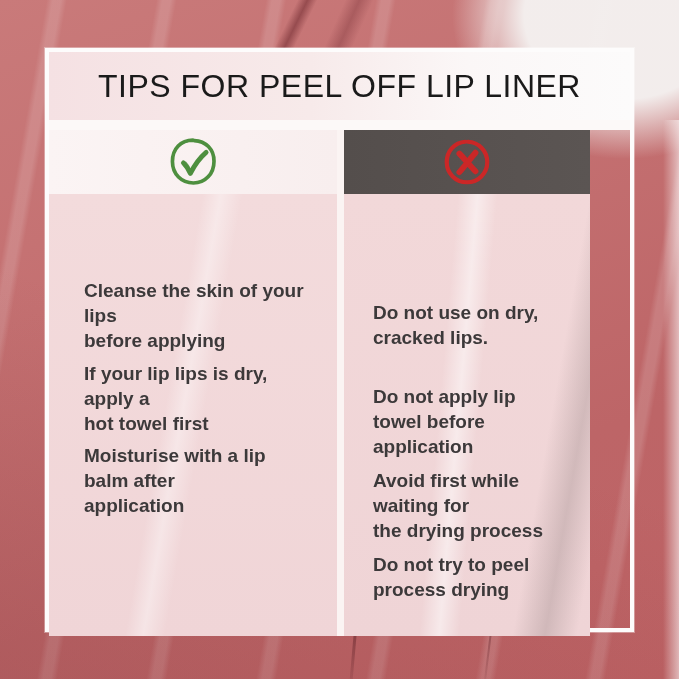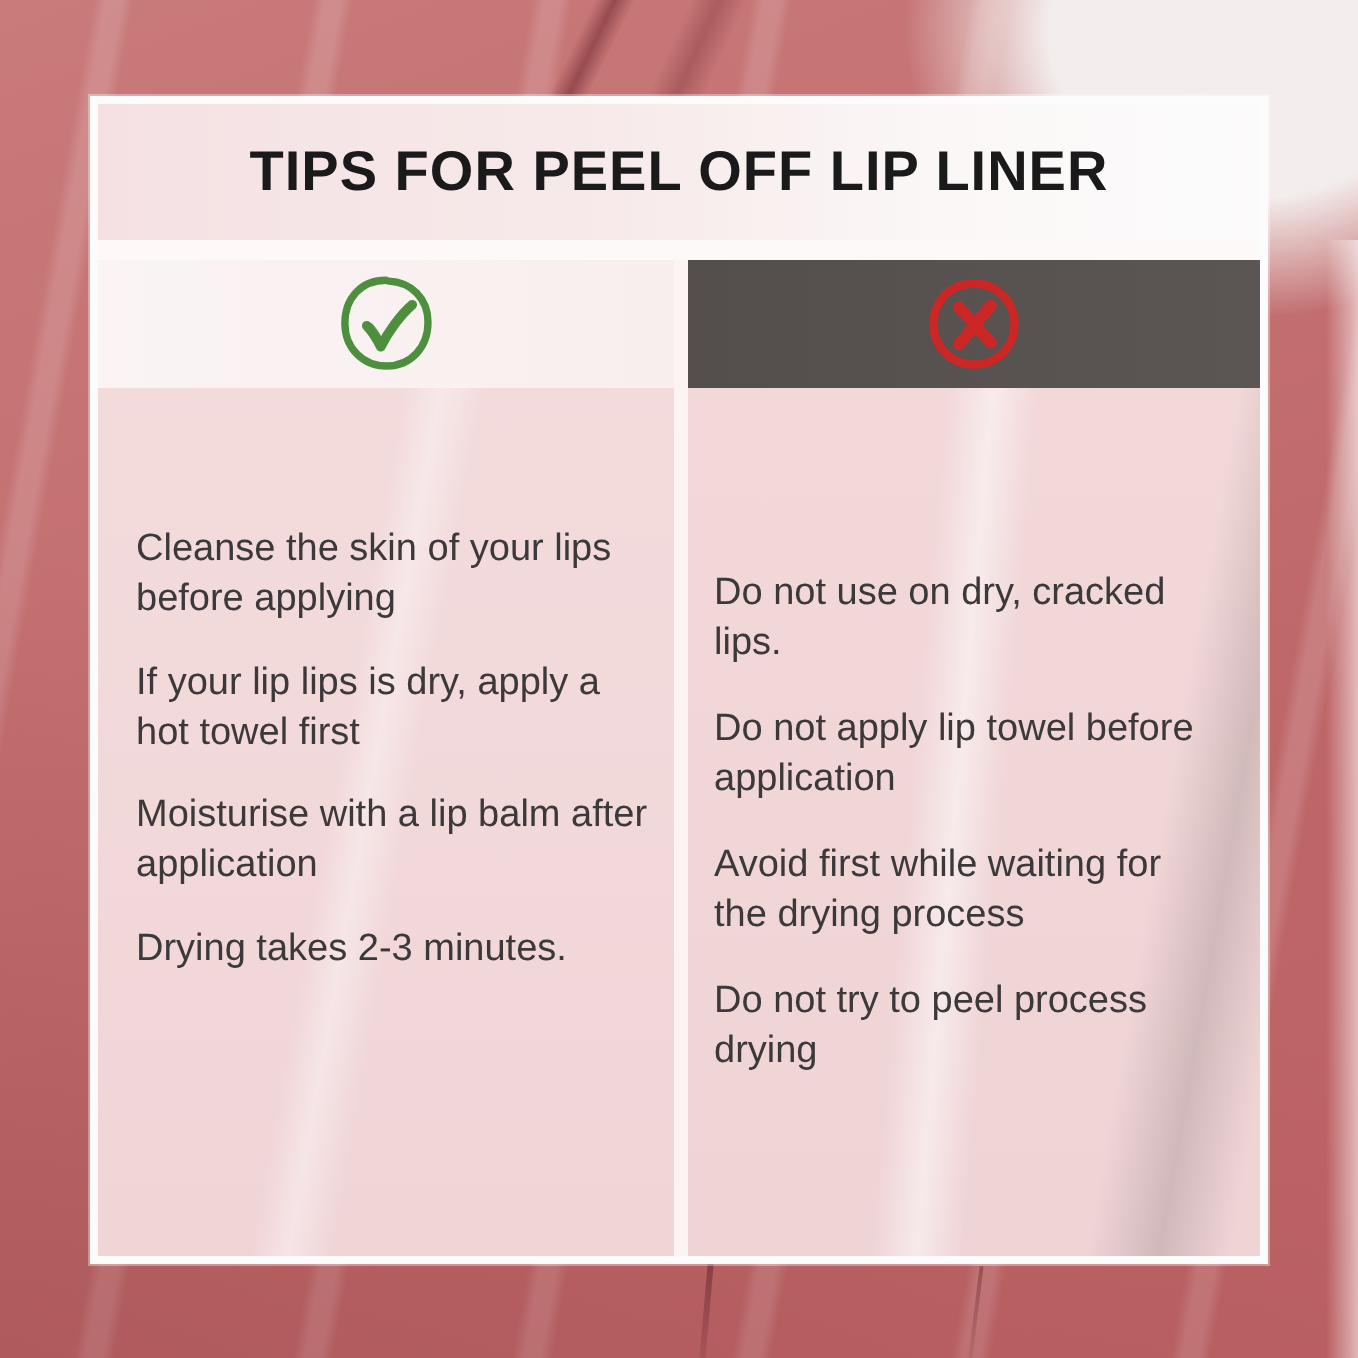--- a/index.html
+++ b/index.html
@@ -33,46 +33,46 @@
     position:absolute;left:45px;top:48px;width:589px;height:584px;
     border:4px solid #fdfcfc;box-sizing:border-box;
     box-shadow:0 0 0 1px rgba(255,255,255,.35);
     display:flex;flex-direction:column;
   }
   .title-band{
     height:68px;flex:0 0 68px;display:flex;align-items:center;justify-content:center;
     background:linear-gradient(to right,#f5e1e3 0%,#f7eaea 45%,#fbf7f7 72%,#fcfbfb 100%);
   }
   .title-band h1{
-    margin:0;font-size:28px;font-weight:bold;color:#1a1a1a;letter-spacing:.5px;white-space:nowrap;
+    margin:0;font-size:32px;font-weight:normal;color:#1a1a1a;letter-spacing:.5px;white-space:nowrap;
   }
   .gap-band{height:10px;flex:0 0 10px;background:#fcf9f8;}
   .columns{flex:1;display:flex;}
   .col{display:flex;flex-direction:column;}
   .col.left{width:288px;}
   .divider{width:7px;background:#fbf4f3;}
-  .col.right{width:286px;}
+  .col.right{width:246px;}
   .col-header{height:64px;flex:0 0 64px;display:flex;align-items:center;justify-content:center;}
   .dos-header{background:linear-gradient(to right,#fbf4f4,#f8eeee);}
   .donts-header{background:linear-gradient(to right,#544e4c,#5b5553);}
   .col-body{flex:1;box-sizing:border-box;color:#3c393a;font-size:19px;line-height:25px;}
   .col-body.dos-body{
     padding:68px 7px 0 19px;
     background:
       linear-gradient(100deg, rgba(255,255,255,0) 42%, rgba(255,255,255,.38) 47%, rgba(255,255,255,0) 53%),
       linear-gradient(to bottom,#f3dbdc,#f0d5d7);
   }
   .col-body.donts-body{
     padding:90px 10px 0 13px;
     background:
       linear-gradient(95deg, rgba(255,255,255,0) 40%, rgba(255,255,255,.5) 47%, rgba(255,255,255,0) 54%),
       linear-gradient(100deg, rgba(100,85,85,0) 76%, rgba(100,85,85,.22) 86%, rgba(100,85,85,0) 96%),
       linear-gradient(to bottom,#f2d8d9,#efd4d6);
   }
-  .tip{margin:0;white-space:pre-line;}
+  .tip{margin:16px;white-space:pre-line;font-weight:bold;}
   .dos-body .tip:nth-child(1){height:67px;}
   .dos-body .tip:nth-child(2){height:66px;}
   .dos-body .tip:nth-child(3){height:67px;}
   .dos-body .tip:nth-child(4){height:70px;}
   .donts-body .tip{height:68px;}
   .icon-svg{display:block;}
 </style>
 </head>
 <body>
 
@@ -101,21 +101,20 @@
             <path d="M23.5 32.5 C26 35 28 38.5 29.5 41.5" fill="none" stroke="#4e8f3f" stroke-width="2" stroke-linecap="round" opacity="0.8"></path>
           </svg>
         </div>
         <div class="col-body dos-body">
           <p class="tip">Cleanse the skin of your lips
 before applying</p>
           <p class="tip">If your lip lips is dry, apply a
 hot towel first</p>
           <p class="tip">Moisturise with a lip balm after
 application</p>
-          <p class="tip">Drying takes 2-3 minutes.</p>
         </div>
       </div>
 
       <div class="divider"></div>
 
       <div class="col right">
         <div class="col-header donts-header">
           <svg class="icon-svg" viewBox="0 0 64 64" width="54" height="54" aria-hidden="true">
             <path d="M30 8 C17 9 8 19 8 32 C8 45.5 18.5 56 32 56 C45.5 56 56 45.5 56 32 C56 19 46 8.5 33 8" fill="none" stroke="#cb2727" stroke-width="5" stroke-linecap="round"></path>
             <path d="M13.5 16 C17.5 11.5 23.5 8.8 29.5 8.3" fill="none" stroke="#cb2727" stroke-width="2.4" stroke-linecap="round" opacity="0.85"></path>

